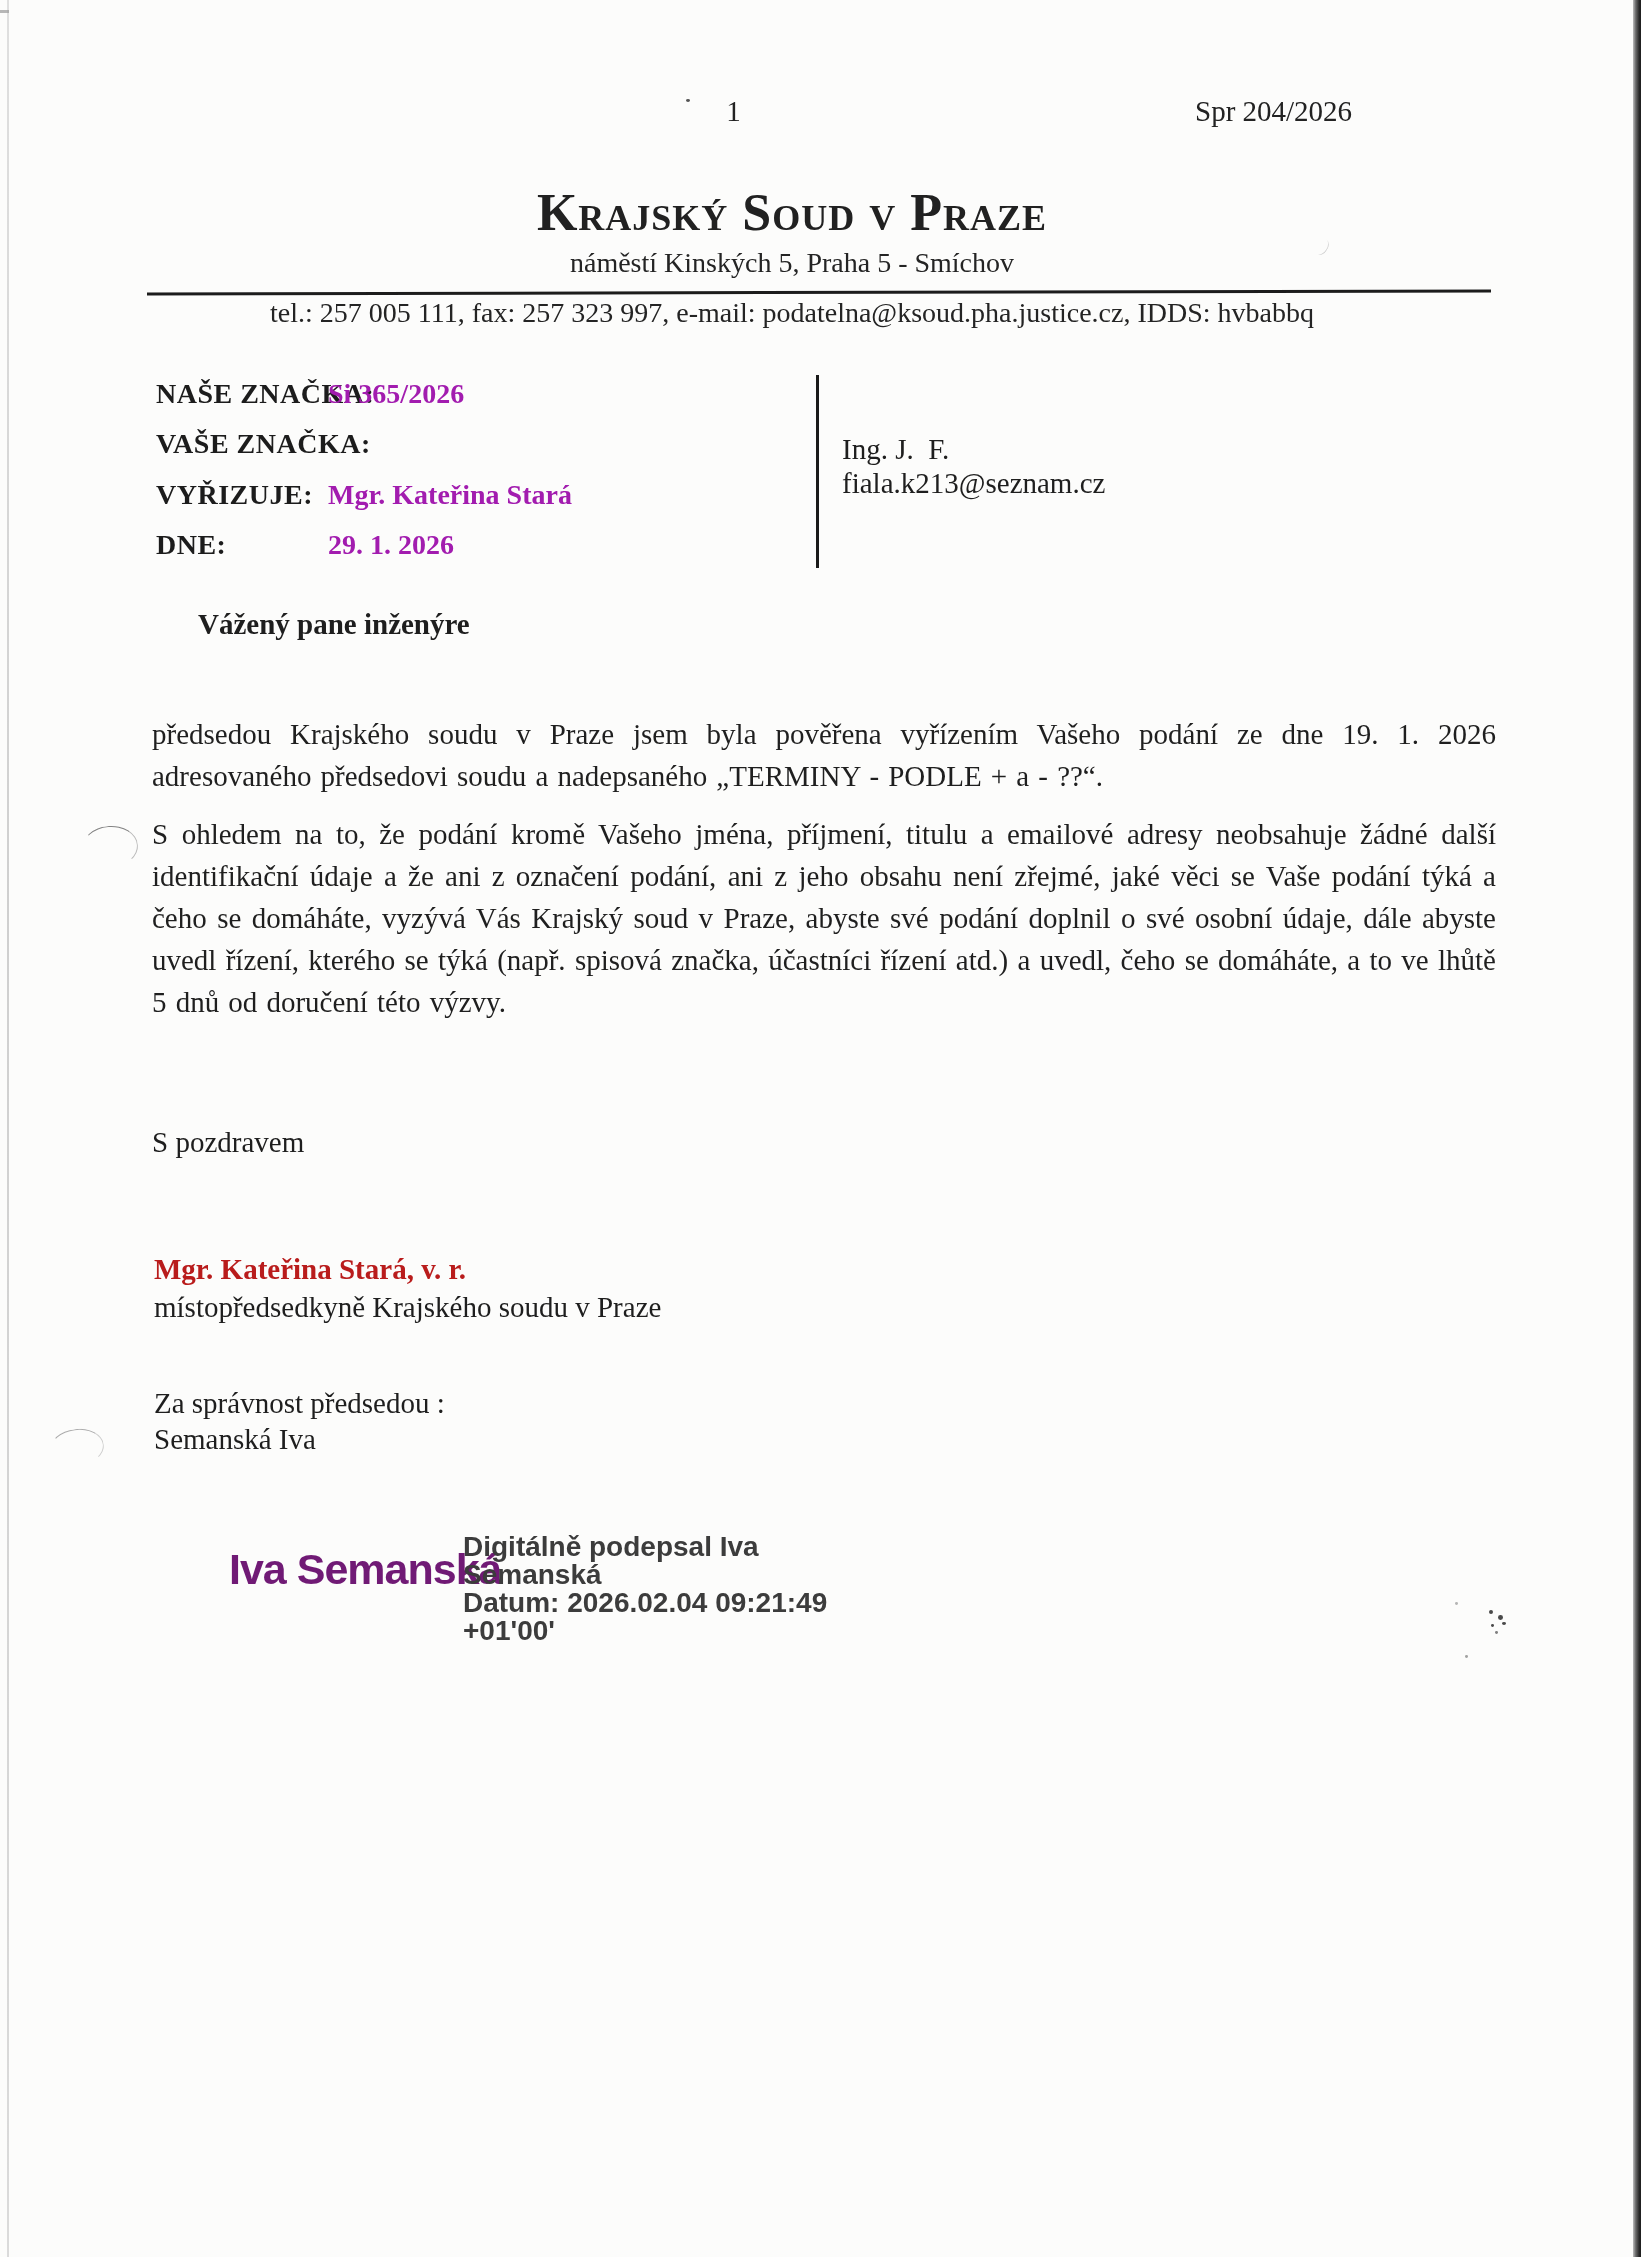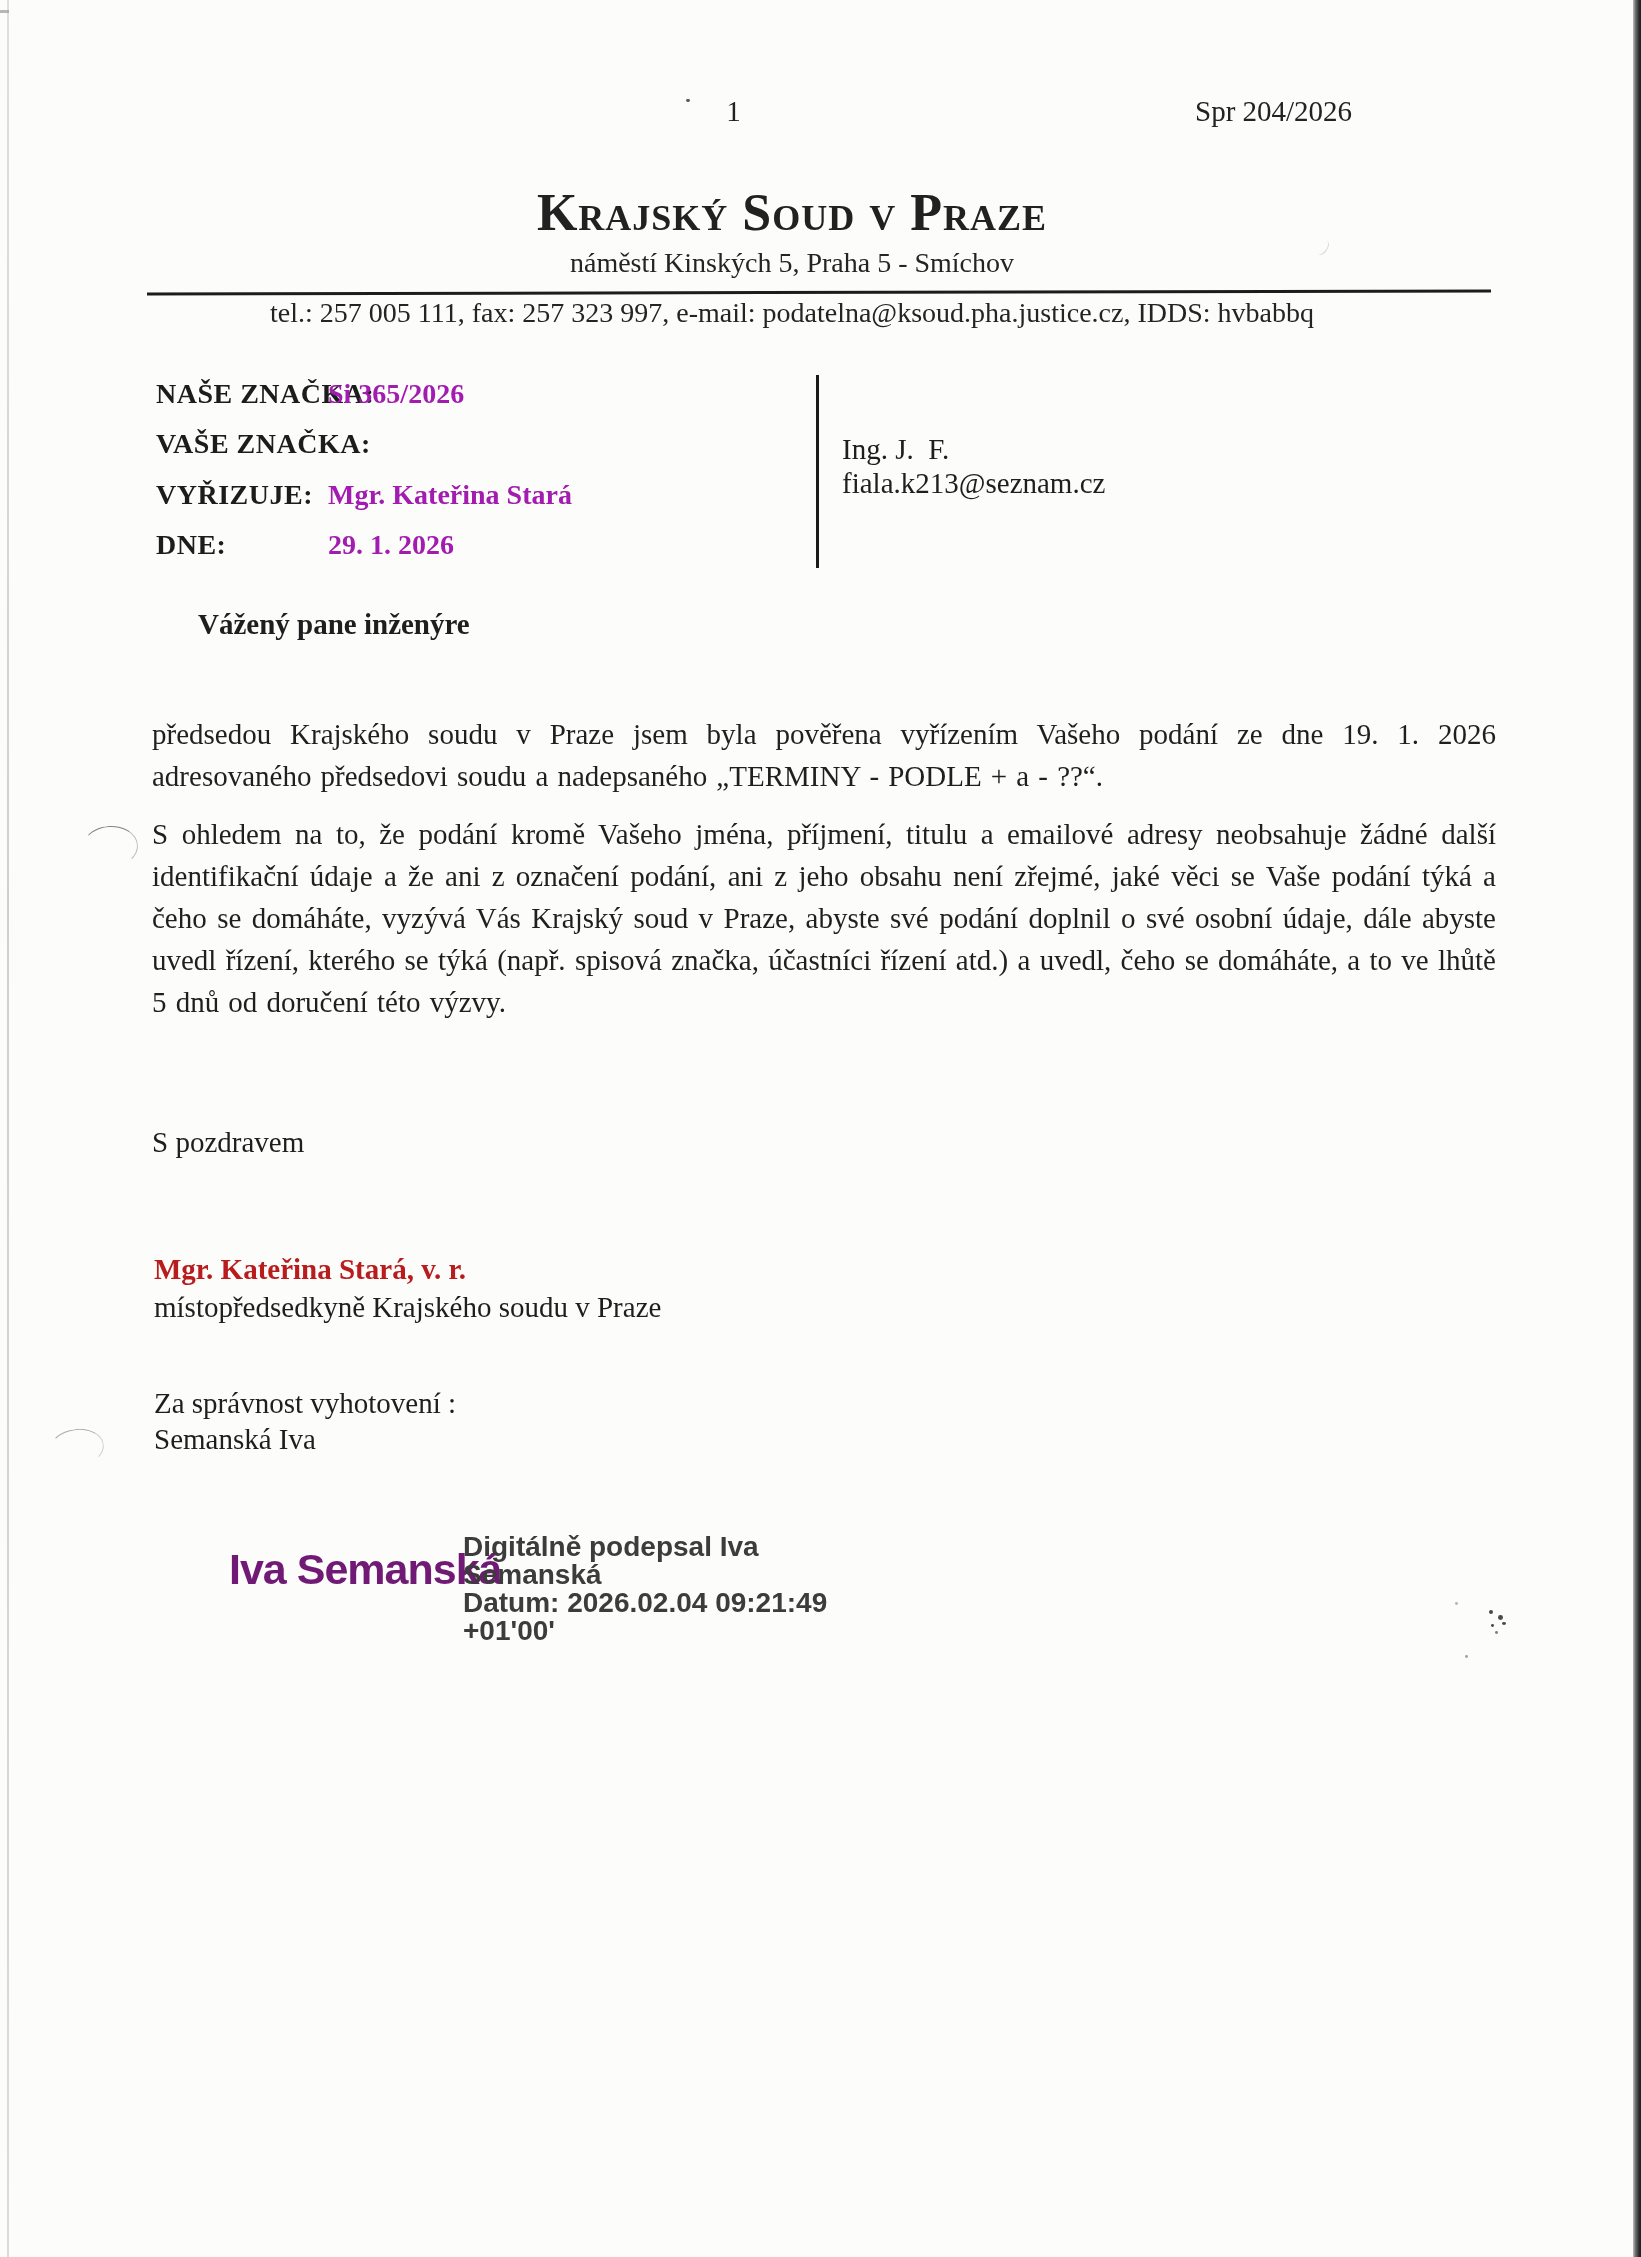--- a/index.html
+++ b/index.html
@@ -169,21 +169,21 @@
   <div class="abs letter-body">
     <p>předsedou Krajského soudu v Praze jsem byla pověřena vyřízením Vašeho podání ze dne 19. 1. 2026 adresovaného předsedovi soudu a nadepsaného „TERMINY - PODLE + a - ??“.</p>
     <p>S ohledem na to, že podání kromě Vašeho jména, příjmení, titulu a emailové adresy neobsahuje žádné další identifikační údaje a že ani z označení podání, ani z jeho obsahu není zřejmé, jaké věci se Vaše podání týká a čeho se domáháte, vyzývá Vás Krajský soud v Praze, abyste své podání doplnil o své osobní údaje, dále abyste uvedl řízení, kterého se týká (např. spisová značka, účastníci řízení atd.) a uvedl, čeho se domáháte, a to ve lhůtě 5 dnů od doručení této výzvy.</p>
   </div>
 
   <div class="abs closing">S pozdravem</div>
 
   <div class="abs signer-name">Mgr. Kateřina Stará, v. r.</div>
   <div class="abs signer-title">místopředsedkyně Krajského soudu v Praze</div>
 
-  <div class="abs certification-label">Za správnost vyhotovení :</div>
+  <div class="abs certification-label">Za správnost předsedou :</div>
   <div class="abs certification-name">Semanská Iva</div>
 
   <div class="abs digsig-name">Iva Semanská</div>
   <div class="abs digsig-details">
     <div>Digitálně podepsal Iva Semanská</div>
     <div>Datum: 2026.02.04 09:21:49</div>
     <div>+01'00'</div>
   </div>
 
 </div>

